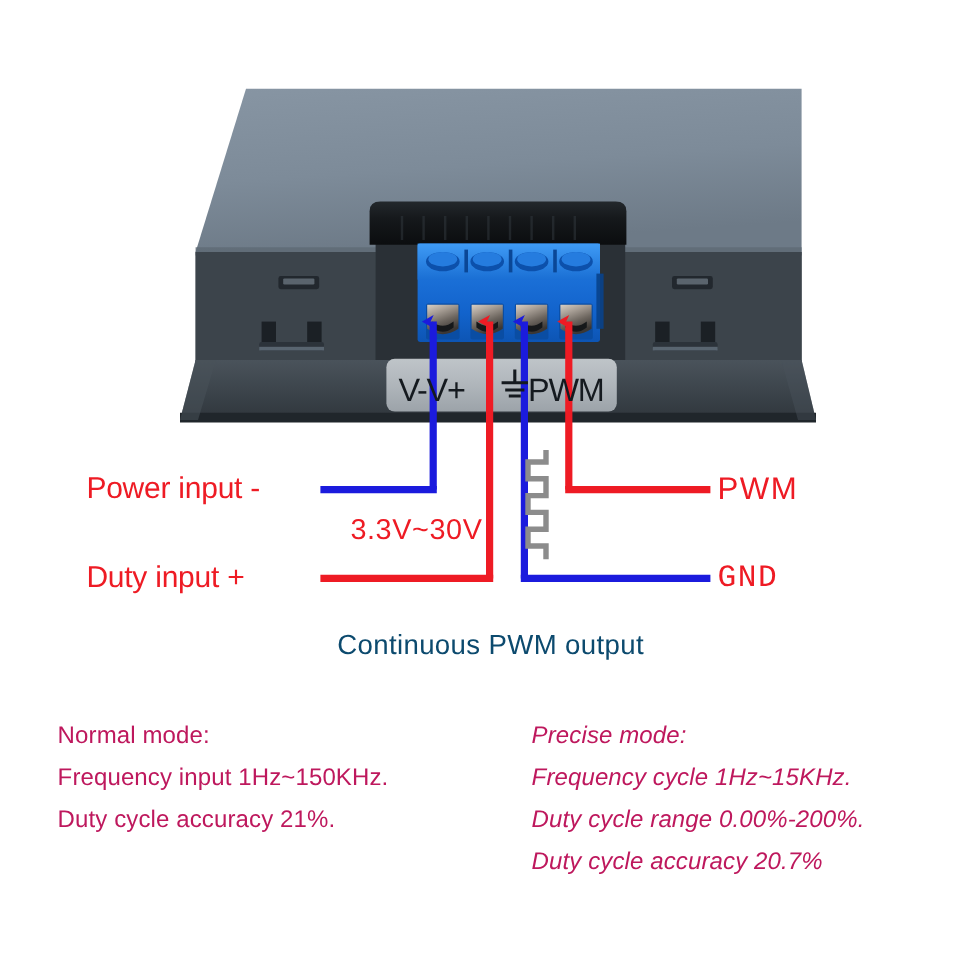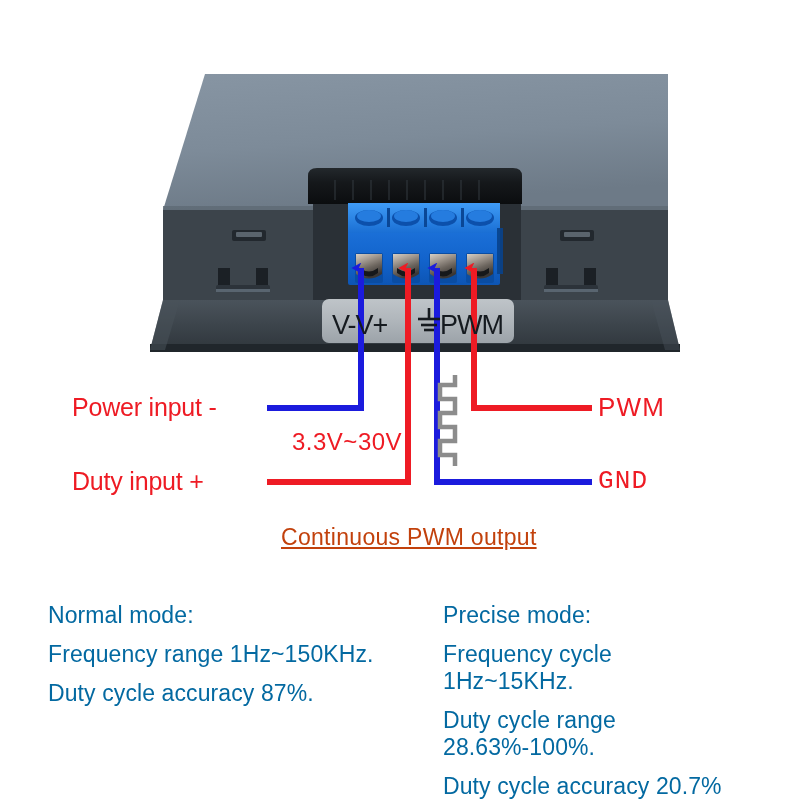--- a/index.html
+++ b/index.html
@@ -47,28 +47,27 @@
     color: #ee1b24;
     font-size: 26px;
     letter-spacing: 1.2px;
   }
   .volt-label {
     color: #ee1b24;
     font-size: 24px;
     letter-spacing: 0.5px;
   }
   .blue-caption {
-    color: #c2410c;
+    color: #0c4a6e;
     font-size: 23px;
     letter-spacing: 0.3px;
-    text-decoration: underline;
   }
   .spec-line {
-    color: #0369a1;
-    font-size: 23px;
+    color: #be185d;
+    font-size: 20px;
     letter-spacing: 0.1px;
   }
 
   .term-sticker-text {
     position: absolute;
     color: #151a1f;
     font-size: 27px;
     letter-spacing: -1px;
     white-space: nowrap;
     font-family: "Liberation Sans", sans-serif;
@@ -271,24 +270,24 @@
   <div class="txt volt-label" style="left:248px; top:430px;margin-left:44px;">3.3V~30V</div>
 
   <div class="txt red-label-wide" style="left:598px; top:394px;">PWM</div>
 
   <div class="txt red-label-wide" style="left:598px; top:468px;font-family:Liberation Mono, monospace;">GND</div>
 
   <div class="txt blue-caption" style="left:281px; top:526px;">Continuous PWM output</div>
 
   <div class="specs-col" style="left:48px; top:602px;">
     <span class="spec-line">Normal mode:</span>
-    <span class="spec-line">Frequency range 1Hz~150KHz.</span>
-    <span class="spec-line">Duty cycle accuracy 87%.</span>
+    <span class="spec-line">Frequency input 1Hz~150KHz.</span>
+    <span class="spec-line">Duty cycle accuracy 21%.</span>
   </div>
 
-  <div class="specs-col" style="left:443px; top:602px;">
+  <div class="specs-col" style="left:443px; top:602px;font-style:italic;">
     <span class="spec-line">Precise mode:</span>
     <span class="spec-line">Frequency cycle 1Hz~15KHz.</span>
-    <span class="spec-line">Duty cycle range 28.63%-100%.</span>
+    <span class="spec-line">Duty cycle range 0.00%-200%.</span>
     <span class="spec-line">Duty cycle accuracy 20.7%</span>
   </div>
 
 </div>
 
 </body></html>

